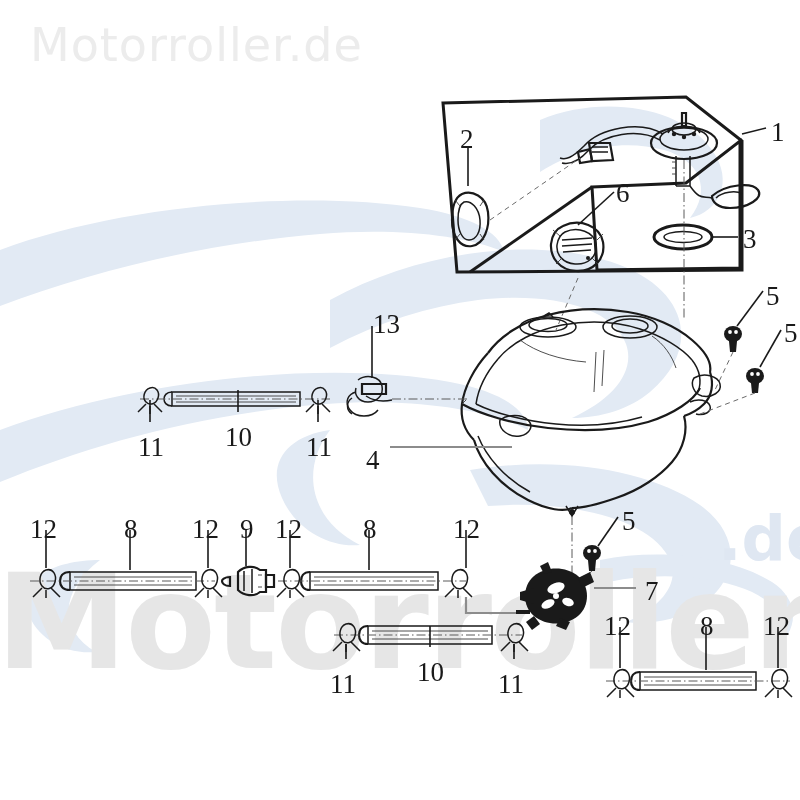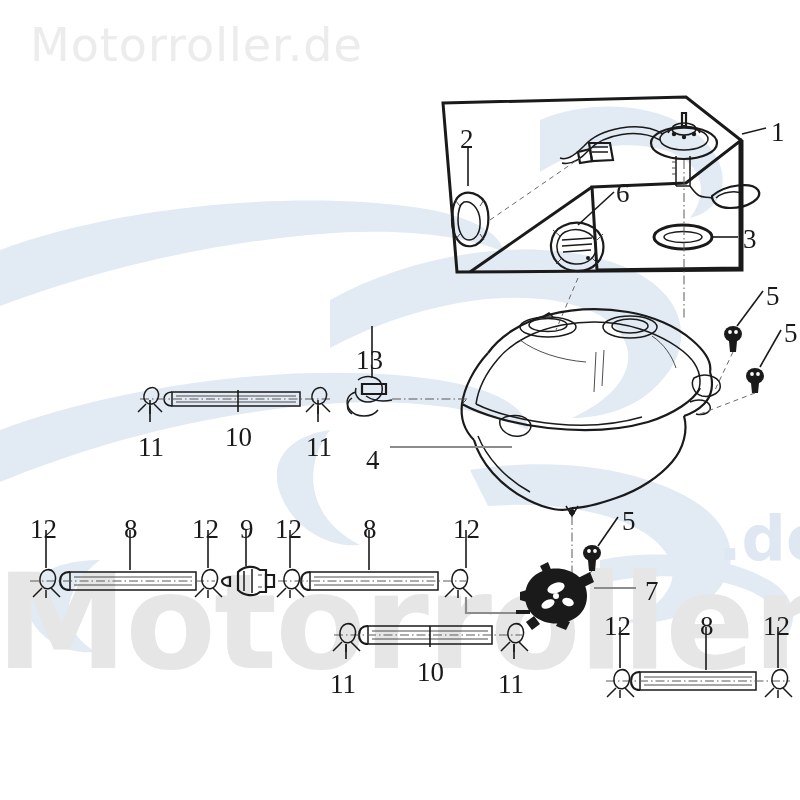--- a/index.html
+++ b/index.html
@@ -367,15 +367,15 @@
   <div class="lbl" style="left:138px;top:434px;">11</div>
   <div class="lbl" style="left:306px;top:434px;">11</div>
   <div class="lbl" style="left:330px;top:671px;">11</div>
   <div class="lbl" style="left:498px;top:671px;">11</div>
   <div class="lbl" style="left:30px;top:516px;">12</div>
   <div class="lbl" style="left:192px;top:516px;">12</div>
   <div class="lbl" style="left:275px;top:516px;">12</div>
   <div class="lbl" style="left:453px;top:516px;">12</div>
   <div class="lbl" style="left:604px;top:613px;">12</div>
   <div class="lbl" style="left:763px;top:613px;">12</div>
-  <div class="lbl" style="left:356px;top:311px;margin-top:36px;">13</div>
+  <div class="lbl" style="left:373px;top:311px;">13</div>
 
 </div>
 
 </body></html>

